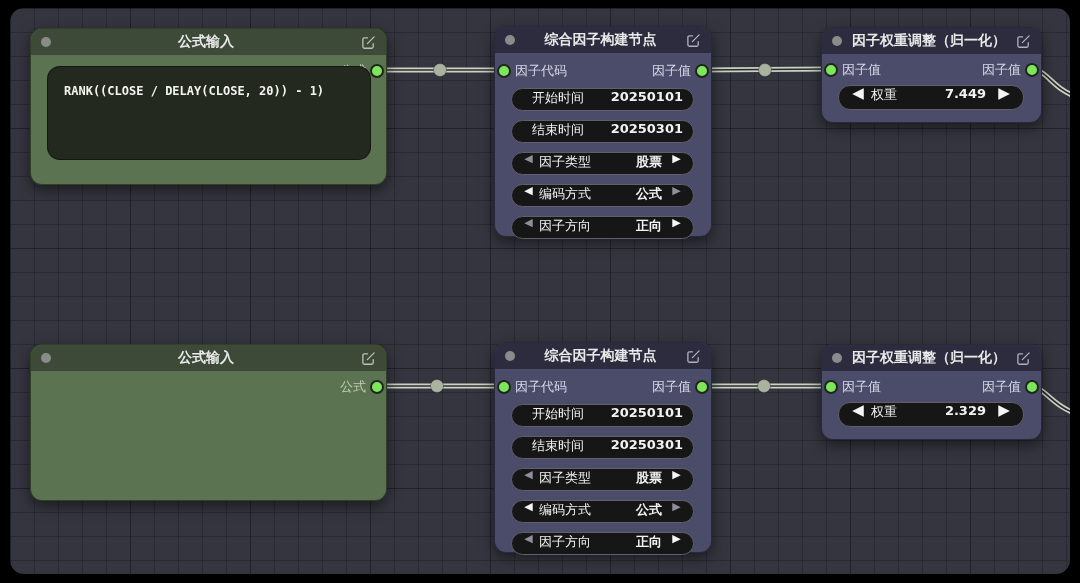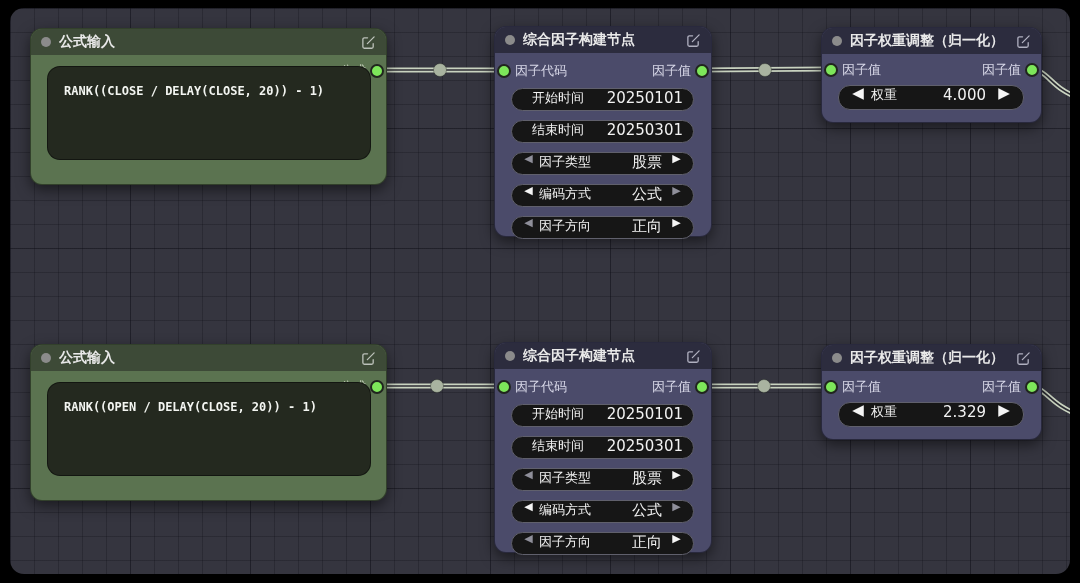--- a/index.html
+++ b/index.html
@@ -25,20 +25,21 @@
 
   .node{
     position:absolute;z-index:2;border-radius:12px;
     box-shadow:0 5px 14px rgba(0,0,0,.5);
   }
   .node.green{background:#5b7350;border:1px solid rgba(16,22,12,.55);}
   .node.purple{background:#4b4b6a;border:1px solid rgba(14,14,24,.55);}
   .nheader{
     height:26px;display:flex;align-items:center;gap:8px;padding:0 10px;
     border-radius:11px 11px 0 0;
+    text-align:center;
   }
   .green .nheader{background:#3d4a37;}
   .purple .nheader{background:#2c2c3e;}
   .ndot{width:10px;height:10px;border-radius:50%;background:#8b8b8b;flex:0 0 auto;}
   .ntitle{flex:1;font-size:14px;font-weight:bold;color:#e9e9e9;white-space:nowrap;overflow:hidden;}
   .edit-ic{flex:0 0 auto;color:#bcc1ba;}
   .purple .edit-ic{color:#b0b0c0;}
 
   .port{
     position:absolute;width:10px;height:10px;border-radius:50%;
@@ -64,21 +65,21 @@
   }
 
   .widgets{position:absolute;left:16px;right:17px;}
   .widget{
     height:21px;margin-bottom:9px;background:#161616;
     border:1px solid #60606c;border-radius:12px;
     display:flex;align-items:flex-start;padding:0 10px;color:#f2f2f2;
   }
   .widget .wlabel{font-size:13px;margin-left:4px;white-space:nowrap;}
   .widget.text .wlabel{margin-left:10px;}
-  .widget .wvalue{margin-left:auto;font-size:15px;font-weight:normal;white-space:nowrap;}
+  .widget .wvalue{margin-left:auto;font-size:13px;font-weight:bold;white-space:nowrap;}
   .widget.combo .wvalue{margin-right:8px;}
   .arrow{font-size:11px;line-height:1;color:#f5f5f5;width:13px;text-align:center;flex:0 0 auto;cursor:pointer;}
   .arrow.dim{color:#8f8f9a;}
   .widget.number{height:23px;padding:0 11px;}
   .widget.number .arrow{font-size:15px;width:16px;}
   .widget.number .wlabel{margin-left:5px;}
   .widget.number .wvalue{margin-right:10px;}
 </style>
 </head>
 <body>
@@ -187,40 +188,37 @@
       </svg>
     </div>
     <span class="port in" style="top:35px"></span>
     <span class="plabel in" style="top:35px">因子值</span>
     <span class="plabel out" style="top:35px">因子值</span>
     <span class="port out" style="top:35px"></span>
     <div class="widgets" style="top:57px">
       <div class="widget number">
         <span class="arrow">◀</span>
         <span class="wlabel">权重</span>
-        <span class="wvalue">4.000</span>
+        <span class="wvalue">7.449</span>
         <span class="arrow">▶</span>
       </div>
     </div>
   </div>
 
   <div class="node green" style="left:20px;top:336px;width:355px;height:155px">
     <div class="nheader">
       <span class="ndot"></span>
       <span class="ntitle">公式输入</span>
       <svg class="edit-ic" width="15" height="15" viewBox="0 0 16 16">
         <path d="M13 9.2v3.3a1.6 1.6 0 0 1-1.6 1.6H3.6A1.6 1.6 0 0 1 2 12.5V4.6A1.6 1.6 0 0 1 3.6 3H7" stroke="currentColor" stroke-width="1.4" fill="none" stroke-linecap="round"></path>
         <path d="M6.8 9.2 14 2" stroke="currentColor" stroke-width="1.4" fill="none" stroke-linecap="round"></path>
       </svg>
     </div>
     <span class="plabel out" style="top:35px">公式</span>
     <span class="port out" style="top:35px"></span>
-    <div class="formula-box">
-      <span class="formula-text">RANK((OPEN / DELAY(CLOSE, 20)) - 1)</span>
-    </div>
   </div>
 
   <div class="node purple" style="left:484px;top:334px;width:216px;height:209px">
     <div class="nheader">
       <span class="ndot"></span>
       <span class="ntitle">综合因子构建节点</span>
       <svg class="edit-ic" width="15" height="15" viewBox="0 0 16 16">
         <path d="M13 9.2v3.3a1.6 1.6 0 0 1-1.6 1.6H3.6A1.6 1.6 0 0 1 2 12.5V4.6A1.6 1.6 0 0 1 3.6 3H7" stroke="currentColor" stroke-width="1.4" fill="none" stroke-linecap="round"></path>
         <path d="M6.8 9.2 14 2" stroke="currentColor" stroke-width="1.4" fill="none" stroke-linecap="round"></path>
       </svg>

